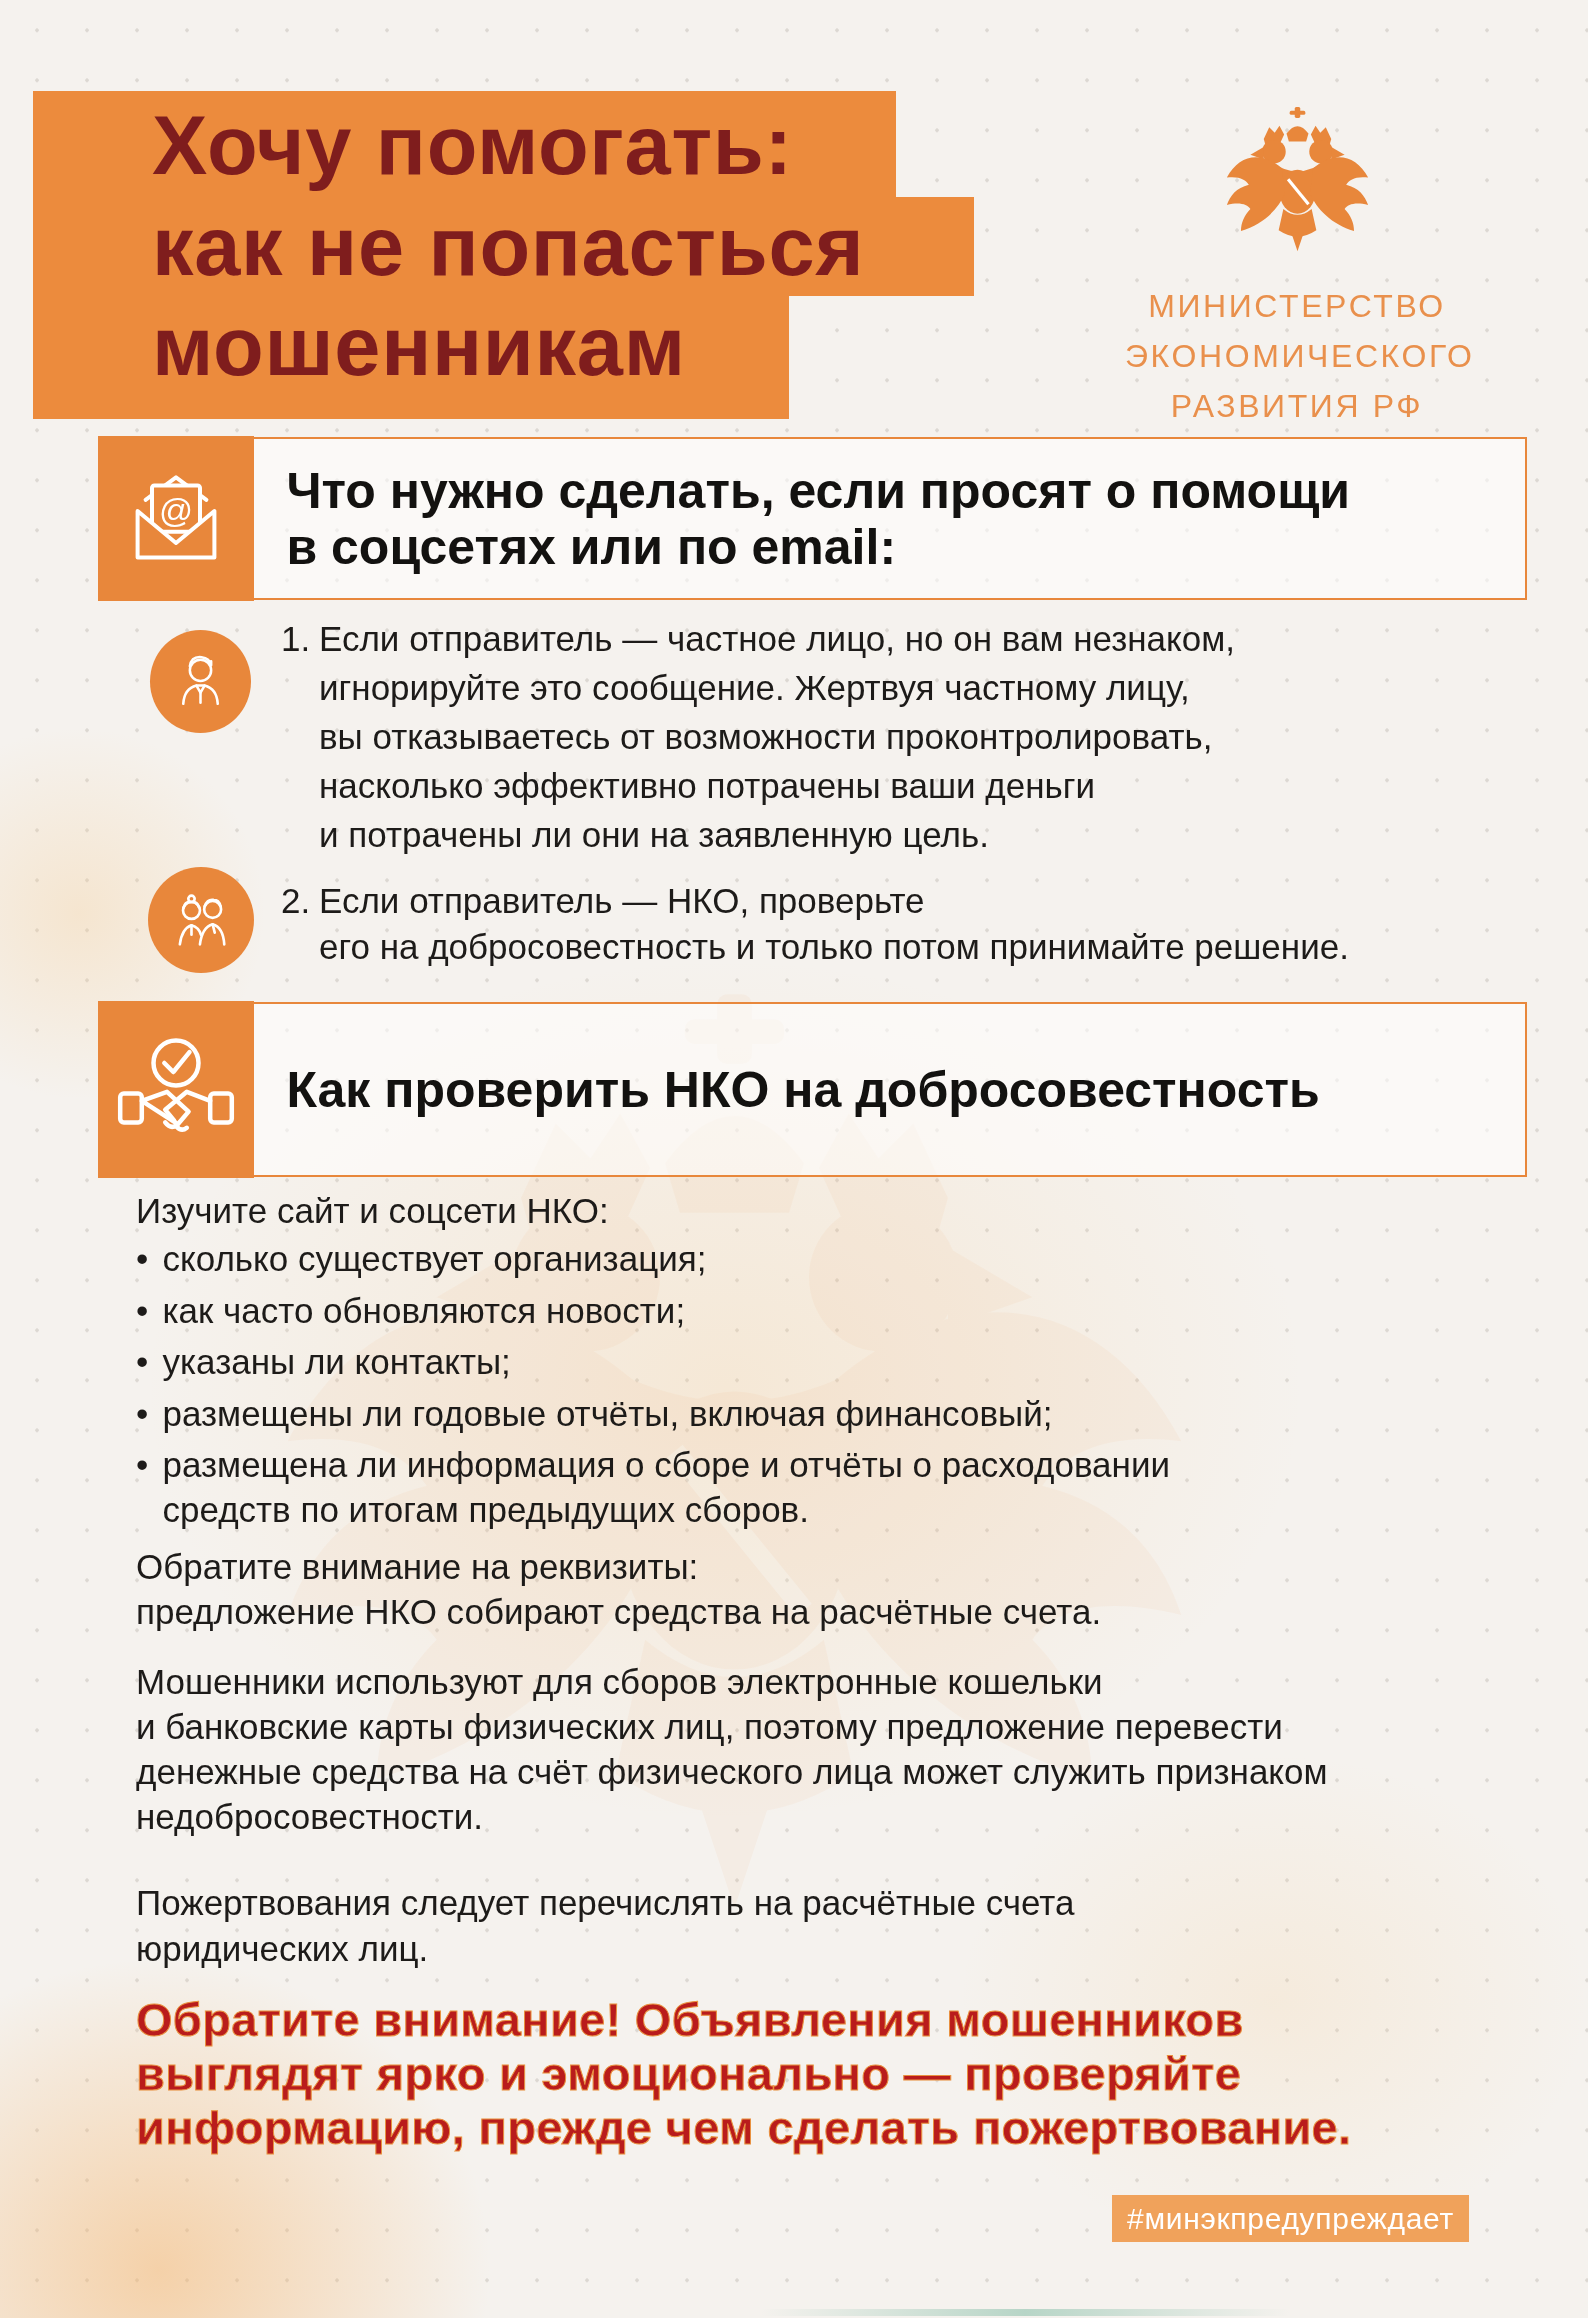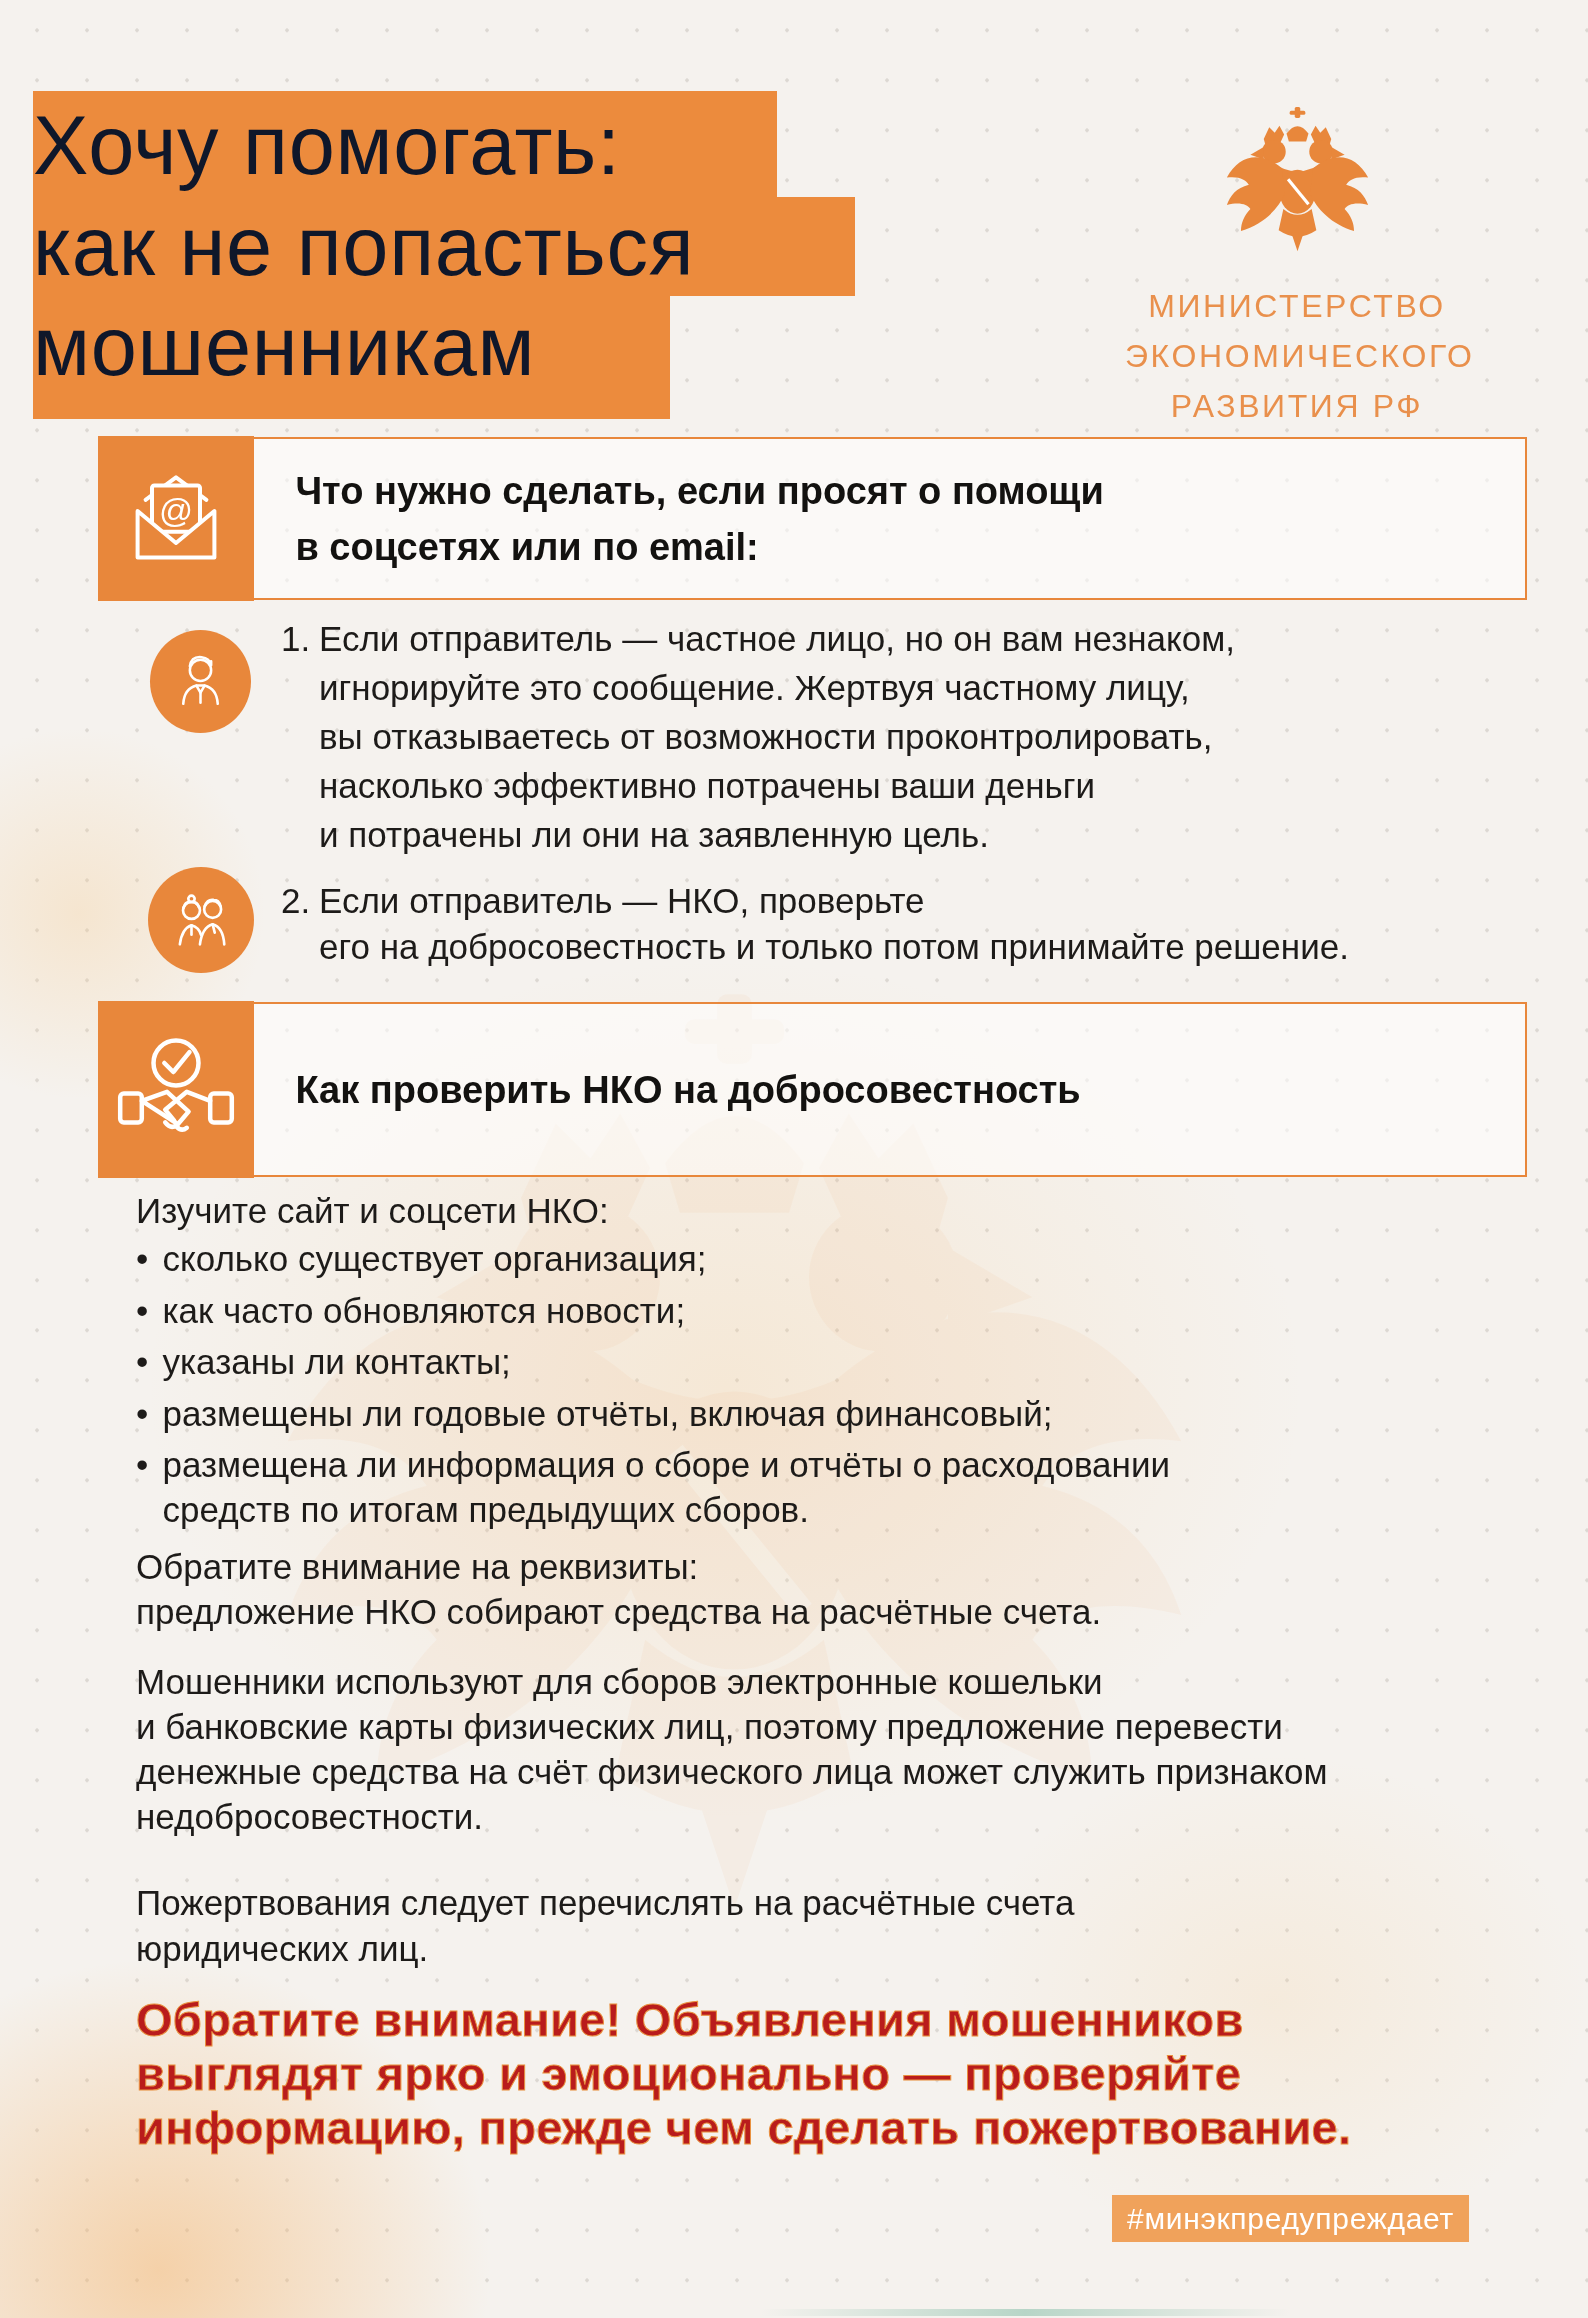--- a/index.html
+++ b/index.html
@@ -22,41 +22,41 @@
   .blob-left{left:-106px;top:728px;width:371px;height:371px;
     background:radial-gradient(closest-side,rgba(246,196,128,.28),rgba(246,196,128,0));}
   .blob-br{left:959px;top:1754px;width:629px;height:496px;
     background:radial-gradient(closest-side,rgba(246,196,128,.16),rgba(246,196,128,0));}
   .wm-eagle{position:absolute;left:238px;top:993px;width:993px;height:946px;opacity:.05;}
   .smudge{position:absolute;left:761px;top:2309px;width:529px;height:6.6px;
     background:linear-gradient(90deg,transparent,rgba(90,170,140,.40),transparent);}
 
   
   .title{position:absolute;left:33px;top:91px;}
-  .tl{background:#EC8B3D;color:#0f172a;font-weight:normal;font-size:83px;
-      white-space:nowrap;letter-spacing:0.7px;}
+  .tl{background:#EC8B3D;color:#7f1d1d;font-weight:bold;font-size:83px;
+      padding-left:119px;white-space:nowrap;letter-spacing:0.7px;}
   .tl1{width:744px;height:106px;line-height:110px;}
   .tl2{width:822px;height:99px;line-height:99px;}
   .tl3{width:637px;height:123px;line-height:101px;}
 
   
   .ministry{position:absolute;left:1125px;top:99px;width:344px;text-align:center;}
   .eagle{display:block;margin:0 auto;width:157px;height:165px;}
   .ministry-name{margin-top:17px;font-size:32px;line-height:50px;letter-spacing:2.6px;
     color:#E9904C;}
 
   
   .hbox{position:absolute;left:99px;width:1428px;border:2.6px solid #E8873B;
     background:rgba(255,255,255,.55);display:flex;box-sizing:border-box;}
   .hbox1{top:437px;height:163px;}
   .hbox2{top:1002px;height:175px;}
   .hicon{flex:none;width:156px;margin:-2.6px 0 -2.6px -2.6px;background:#E8873B;
     display:flex;align-items:center;justify-content:center;}
   .htext{flex:1;display:flex;flex-direction:column;justify-content:center;
-    padding-left:41px;font-weight:bold;font-size:38px;line-height:56px;color:#131210;}
+    padding-left:32px;font-weight:bold;font-size:50px;line-height:56px;color:#131210;}
 
   
   .circle{position:absolute;background:#E8873B;border-radius:50%;
     display:flex;align-items:center;justify-content:center;}
   .c1{left:150px;top:630px;width:101px;height:103px;}
   .c2{left:148px;top:867px;width:106px;height:106px;}
   .nitem{position:absolute;display:flex;font-size:35px;color:#1d1b19;}
   .n1{left:281px;top:614px;line-height:49px;}
   .n2{left:281px;top:878px;line-height:46px;}
   .nnum{flex:none;width:38px;}

